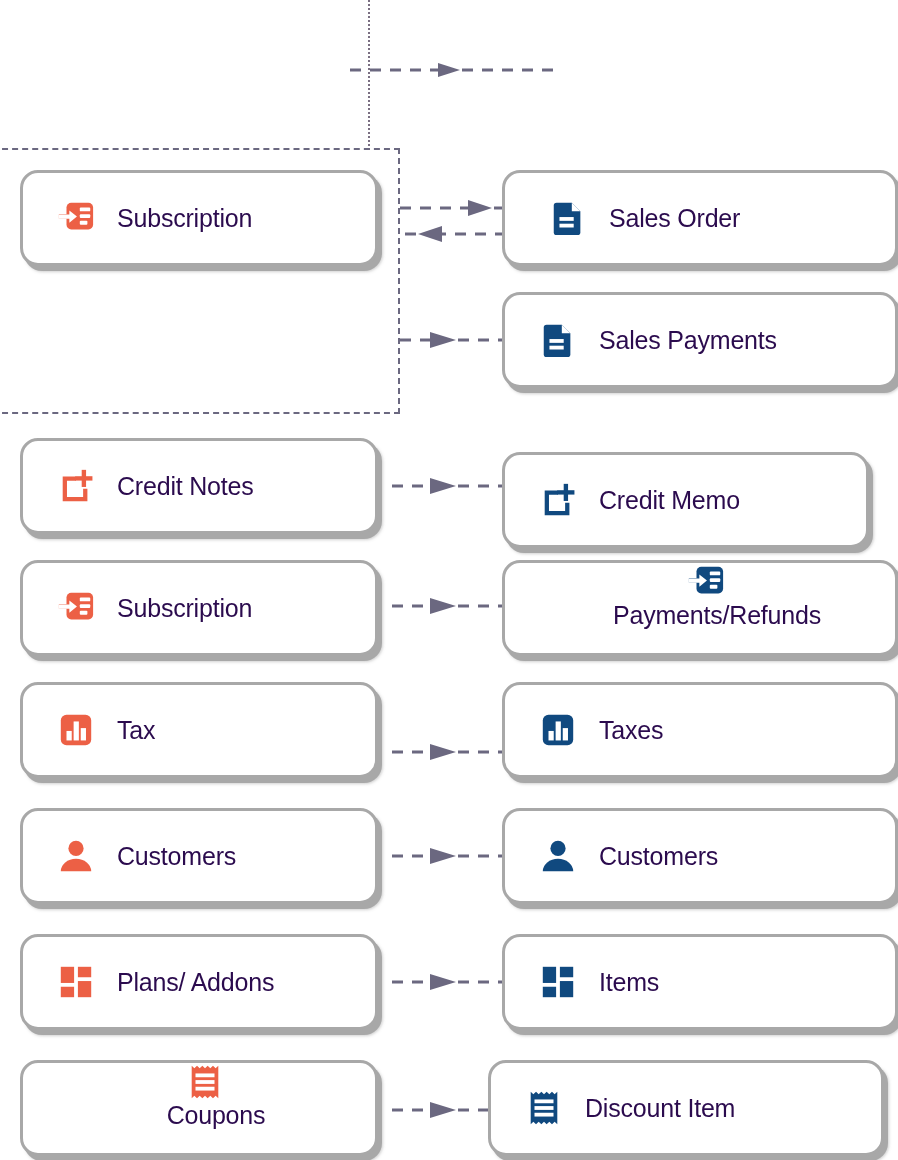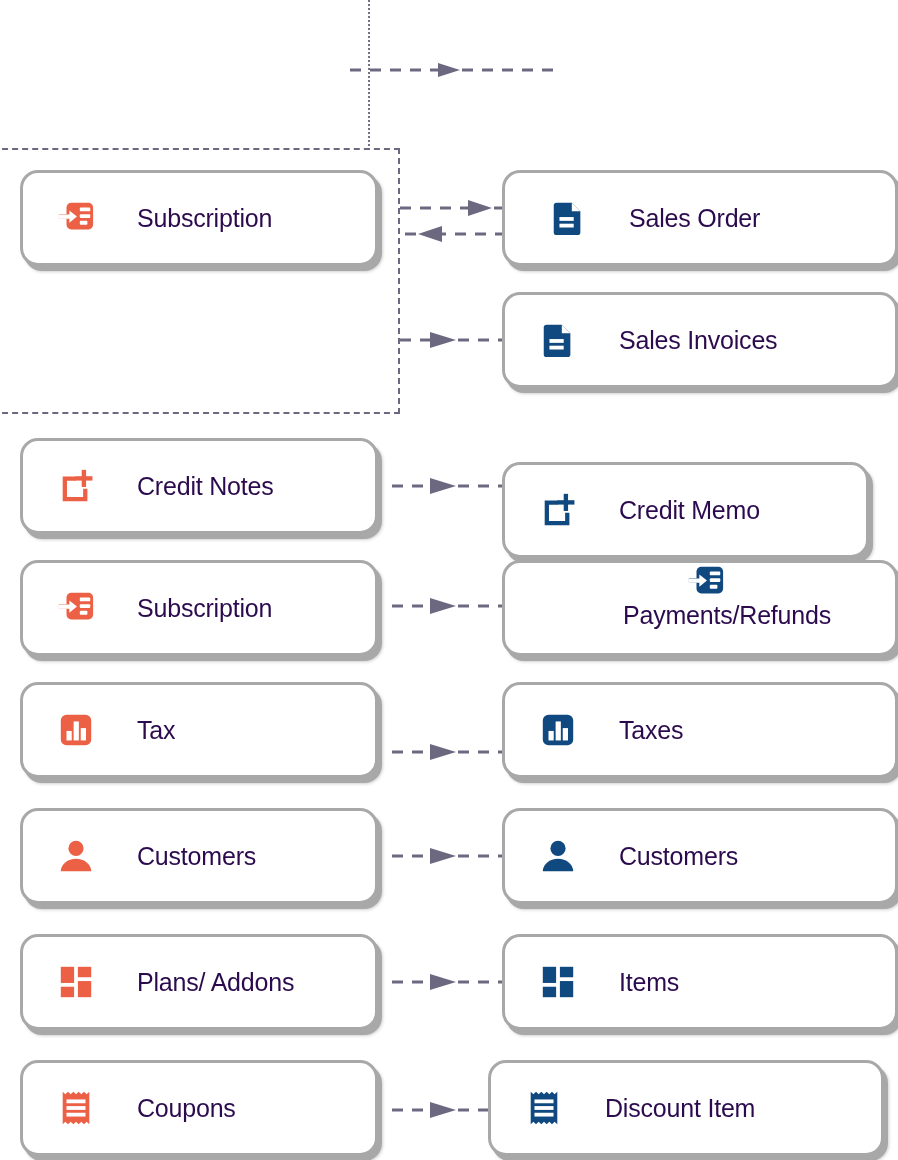--- a/index.html
+++ b/index.html
@@ -38,21 +38,20 @@
     flex: 0 0 auto;
     width: 38px; height: 38px;
     margin-right: 22px;
     display: block;
   }
   .card .label {
     font-size: 25px;
     letter-spacing: -0.2px;
     color: #2b0b4e;
     white-space: nowrap;
-    margin-left: 20px;
   }
 
   
   .group-box {
     position: absolute;
     box-sizing: border-box;
     border: 2.5px dashed #6b6880;
     background: transparent;
   }
 
@@ -200,21 +199,21 @@
   <div class="card" style="left:20px; top:934px; width:358px; height:96px;">
     <svg class="icon" viewBox="0 0 40 40">
       <rect x="4" y="4" width="14" height="17" fill="#ec6045"></rect>
       <rect x="22" y="4" width="14" height="11" fill="#ec6045"></rect>
       <rect x="4" y="25" width="14" height="11" fill="#ec6045"></rect>
       <rect x="22" y="19" width="14" height="17" fill="#ec6045"></rect>
     </svg>
     <span class="label">Plans/ Addons</span>
   </div>
 
-  <div class="card" style="left:20px; top:1060px; width:358px; height:96px;">
+  <div class="card" style="left:20px; top:1060px; width:358px; height:96px;flex-direction:column;">
     <svg class="icon" viewBox="0 0 40 40">
       <path d="M6,3 l2.8,2.6 L11.6,3 l2.8,2.6 L17.2,3 l2.8,2.6 L22.8,3 l2.8,2.6 L28.4,3 l2.8,2.6 L34,3
                v34 l-2.8,-2.6 L28.4,37 l-2.8,-2.6 L22.8,37 l-2.8,-2.6 L17.2,37 l-2.8,-2.6 L11.6,37 l-2.8,-2.6 L6,37 z" fill="#ec6045"></path>
       <rect x="10" y="11" width="20" height="4" fill="#ffffff"></rect>
       <rect x="10" y="18" width="20" height="4" fill="#ffffff"></rect>
       <rect x="10" y="25" width="20" height="4" fill="#ffffff"></rect>
     </svg>
     <span class="label">Coupons</span>
   </div>
 
@@ -228,24 +227,24 @@
     <span class="label">Sales Order</span>
   </div>
 
   <div class="card" style="left:502px; top:292px; width:396px; height:96px;">
     <svg class="icon" viewBox="0 0 40 40">
       <path d="M8,4 h16 l9,9 v22 a3,3 0 0 1 -3,3 h-22 a3,3 0 0 1 -3,-3 v-28 a3,3 0 0 1 3,-3 z" fill="#10497f"></path>
       <path d="M24,4 l9,9 h-9 z" fill="#ffffff"></path>
       <rect x="11" y="19" width="15" height="4" fill="#ffffff"></rect>
       <rect x="11" y="26" width="15" height="4" fill="#ffffff"></rect>
     </svg>
-    <span class="label">Sales Invoices</span>
-  </div>
-
-  <div class="card" style="left:502px; top:462px; width:367px; height:96px;align-items:center;">
+    <span class="label">Sales Payments</span>
+  </div>
+
+  <div class="card" style="left:502px; top:452px; width:367px; height:96px;align-items:center;">
     <svg class="icon" viewBox="0 0 40 40">
       <path d="M6,10 h14 v4.5 h-9.5 v17 h17 v-8.5 h4.5 v13 h-26 z" fill="#10497f"></path>
       <rect x="26" y="3" width="4.6" height="18" fill="#10497f"></rect>
       <rect x="19.3" y="9.7" width="18" height="4.6" fill="#10497f"></rect>
     </svg>
     <span class="label">Credit Memo</span>
   </div>
 
   <div class="card" style="left:502px; top:560px; width:396px; height:96px;flex-direction:column;">
     <svg class="icon" viewBox="0 0 40 40">

